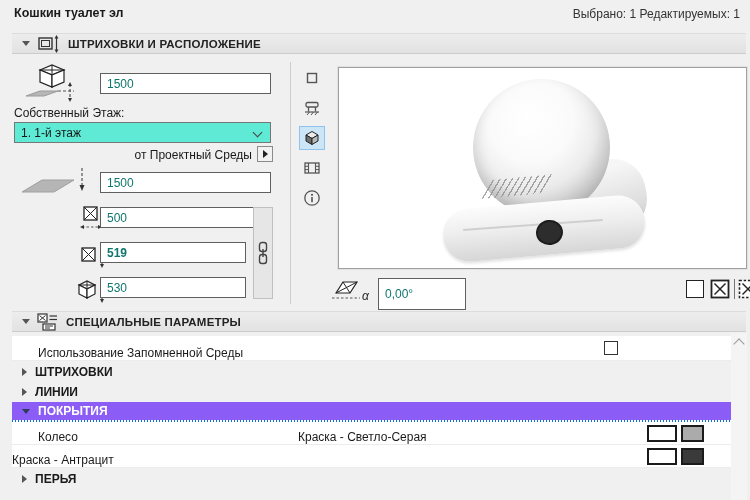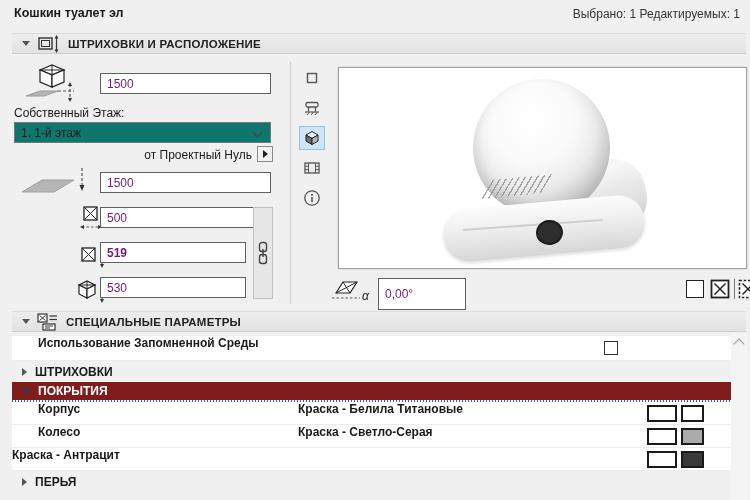--- a/index.html
+++ b/index.html
@@ -17,24 +17,24 @@
     border-top:1px solid #dcdcdc;border-bottom:1px solid #cccccc;
     display:flex;align-items:center;gap:7px;padding-left:10px;box-sizing:border-box;
   }
   .section-bar .ttl{font-weight:bold;font-size:11.5px;letter-spacing:.2px;color:#222;}
   .tri-down{width:0;height:0;border-left:4px solid transparent;border-right:4px solid transparent;border-top:5px solid #555;}
   .tri-right{width:0;height:0;border-top:4px solid transparent;border-bottom:4px solid transparent;border-left:5px solid #555;}
   
   .tfield{
     position:absolute;box-sizing:border-box;height:21px;
     border:1px solid #5f5f5f;background:#fff;padding:0 0 0 6px;
-    font-family:inherit;font-size:12px;color:#701a75;outline:none;
+    font-family:inherit;font-size:12px;color:#0f766e;outline:none;
   }
   .select{
-    position:absolute;box-sizing:border-box;height:21px;background:#0f766e;
+    position:absolute;box-sizing:border-box;height:21px;background:#5eead4;
     border:1px solid #767676;display:flex;align-items:center;padding-left:6px;
   }
   .chev{position:absolute;right:9px;top:6px;width:6px;height:6px;
     border-right:1.4px solid #444;border-bottom:1.4px solid #444;transform:rotate(45deg);}
   .arrow-btn{
     position:absolute;width:16px;height:16px;box-sizing:border-box;
     border:1px solid #8a8a8a;background:#f2f2f2;display:flex;align-items:center;justify-content:center;
   }
   .arrow-btn .tri-right{border-left-color:#222;}
   .chain-bar{
@@ -62,23 +62,23 @@
   .grille{position:absolute;left:150px;top:109px;width:58px;height:19px;transform:skewX(-35deg) rotate(-6deg);
     background:repeating-linear-gradient(90deg,#8f8f8f 0 1.5px,transparent 1.5px 6px);opacity:.8;}
   .drawer-line{position:absolute;left:124px;top:156px;width:140px;height:2px;background:#cfcfcf;transform:rotate(-4deg);}
   .dark-btn{position:absolute;left:197px;top:152px;width:27px;height:25px;border-radius:50%;
     background:#2d2d2d;border:2px solid #1c1c1c;box-sizing:border-box;transform:rotate(-8deg);}
   
   .mini-sq{position:absolute;width:18px;height:18px;box-sizing:border-box;border:1.6px solid #222;background:#fff;}
   .mdiv{position:absolute;width:1px;height:20px;background:#777;}
   
   .plist{position:absolute;left:12px;top:333px;width:719px;height:167px;overflow:hidden;}
-  .row-white{position:relative;background:#fff;border-bottom:1px solid #ececec;display:flex;align-items:flex-start;font-weight:bold;}
+  .row-white{position:relative;background:#fff;border-bottom:1px solid #ececec;display:flex;align-items:flex-end;}
   .row-grp{position:relative;display:flex;align-items:center;gap:8px;padding-left:10px;font-weight:bold;box-sizing:border-box;}
-  .row-sel{background:#7f1d1d;color:#fff;}
+  .row-sel{background:#8b5cf6;color:#fff;}
   .row-sel .tri-down{border-top-color:#2a3f55;}
   .dotline{height:2px;background:repeating-linear-gradient(90deg,#0b6dd0 0 1px,#ffffff 1px 3px);}
   .chk{position:absolute;left:592px;top:5px;width:14px;height:14px;box-sizing:border-box;border:1px solid #333;background:#fff;}
   .sw{position:absolute;top:3px;height:17px;box-sizing:border-box;border:2px solid #1a1a1a;}
   .sw1{left:635px;width:30px;background:#fff;}
   .sw2{left:669px;width:23px;}
   .scrollbar{position:absolute;left:731px;top:333px;width:16px;height:167px;background:#f4f4f4;}
   .scroll-up{position:absolute;left:4px;top:7px;width:7px;height:7px;
     border-left:1.6px solid #9a9a9a;border-top:1.6px solid #9a9a9a;transform:rotate(45deg);}
   svg{display:block;}
@@ -118,21 +118,21 @@
   </svg>
 </span>
 <input class="tfield" style="left: 100px; top: 73px; width: 171px;" value="1500">
 
 <div class="abs" style="left:14px;top:106px">Собственный Этаж:</div>
 <div class="select" style="left:14px;top:122px;width:257px">
   <span>1. 1-й этаж</span>
   <span class="chev"></span>
 </div>
 
-<div class="abs" style="left:80px;top:148px;width:172px;text-align:right">от Проектный Нуль</div>
+<div class="abs" style="left:80px;top:148px;width:172px;text-align:right">от Проектный Среды</div>
 <div class="arrow-btn" style="left:257px;top:146px">
   <span class="tri-right"></span>
 </div>
 
 <span class="abs" style="left:16px;top:166px">
   <svg width="80" height="36" viewBox="0 0 80 36">
     <polygon points="6,26 26,14 58,14 38,26" fill="#b5b5b5" stroke="#a0a0a0" stroke-width="1"></polygon>
     <line x1="66" y1="2" x2="66" y2="20" stroke="#555" stroke-width="1.2" stroke-dasharray="3,2"></line>
     <path d="M66,25 L63.5,19 L68.5,19 Z" fill="#333"></path>
   </svg>
@@ -293,33 +293,31 @@
   <div class="row-white" style="height:24px">
     <span style="padding-left:26px">Использование Запомненной Среды</span>
     <span class="chk"></span>
   </div>
 
   <div class="row-grp" style="height:21px">
     <span class="tri-right"></span>
     <span>ШТРИХОВКИ</span>
   </div>
 
+  <div class="row-grp" style="height:20px">
+    <span class="tri-right"></span>
+    <span>ЛИНИИ</span>
+  </div>
 
   <div class="row-grp row-sel" style="height:18px">
     <span class="tri-down"></span>
     <span>ПОКРЫТИЯ</span>
   </div>
   <div class="dotline"></div>
 
-  <div class="row-white" style="height:22px">
-    <span style="padding-left:26px;width:260px">Корпус</span>
-    <span>Краска - Белила Титановые</span>
-    <span class="sw sw1"></span>
-    <span class="sw sw2" style="background: rgb(255, 255, 255);"></span>
-  </div>
 
   <div class="row-white" style="height:22px">
     <span style="padding-left:26px;width:260px">Колесо</span>
     <span>Краска - Светло-Серая</span>
     <span class="sw sw1"></span>
     <span class="sw sw2" style="background: rgb(171, 171, 171);"></span>
   </div>
 
   <div class="row-white" style="height:22px">
     <span>Краска - Антрацит</span>

